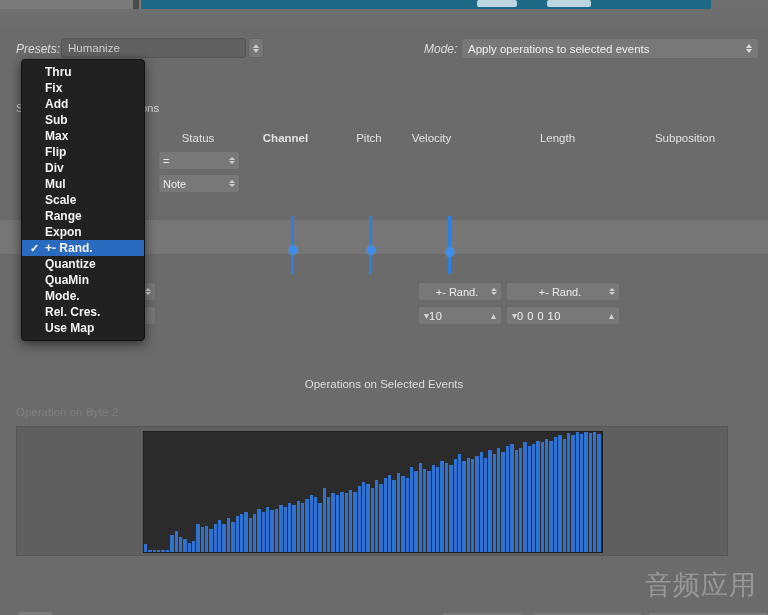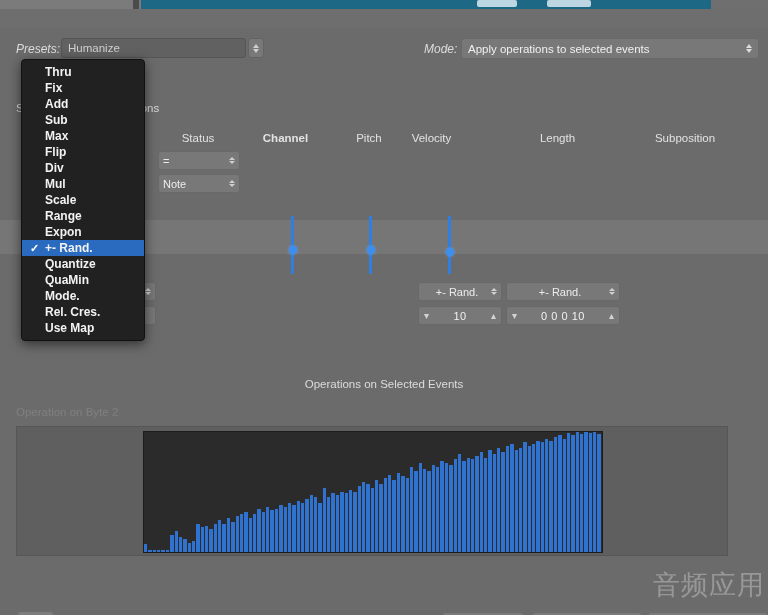--- a/index.html
+++ b/index.html
@@ -90,21 +90,21 @@
   .cell-sel .sp { margin-left: auto; display:flex; flex-direction:column; gap:1px; }
   .cell-sel .sp .up { width:0;height:0;border-left:3px solid transparent;border-right:3px solid transparent;border-bottom:3.5px solid #cfcfcf;}
   .cell-sel .sp .dn { width:0;height:0;border-left:3px solid transparent;border-right:3px solid transparent;border-top:3.5px solid #cfcfcf;}
 
   .numcell {
     position: absolute; background: #787878; border: 1px solid #696969; border-radius: 3px;
     height: 19px; display: flex; align-items: center; justify-content: space-between;
     padding: 0 5px; font-size: 11px; color: #f2f2f2;
   }
   .numcell .chev { color: #d4d4d4; font-size: 10px; line-height: 1; }
-  .numcell .val { flex: 1; text-align: center; letter-spacing: 0.5px; }
+  .numcell .val { flex: 1; letter-spacing: 0.5px; }
 
   
   .slider { position: absolute; width: 3px; background: #2f7fe0; }
   .slider .knob {
     position: absolute; left: -2.5px; width: 8px; height: 8px; border-radius: 50%;
     background: #3c8ef0; box-shadow: 0 0 3px #5aa3f5;
   }
 
   
   .ops-label { position: absolute; top: 350px; left: 0; width: 768px; text-align: center; font-size: 11.5px; color: #dcdcdc; }
@@ -133,21 +133,21 @@
     position: absolute; top: 584px; height: 19px;
     background: #7a7a7a; border: 1px solid #6a6a6a; border-radius: 3px;
     display: flex; align-items: center; justify-content: center;
     font-size: 11.5px; color: #f2f2f2; padding: 0 9px;
   }
 
   
   .watermark {
     position: absolute; left: 645px; top: 567px;
     font-size: 27px; color: rgba(255,255,255,0.30);
-    letter-spacing: 1px; pointer-events: none; font-family: "DejaVu Sans", sans-serif; margin-left: 8px;
+    letter-spacing: 1px; pointer-events: none; font-family: "DejaVu Sans", sans-serif;
   }
 
   
   .menu {
     position: absolute; left: 21px; top: 59px; width: 124px;
     background: #212121; border: 1px solid #111; border-radius: 4px;
     padding: 4px 0; box-shadow: 0 3px 12px rgba(0,0,0,0.55); z-index: 50;
   }
   .mi {
     height: 16px; display: flex; align-items: center;

